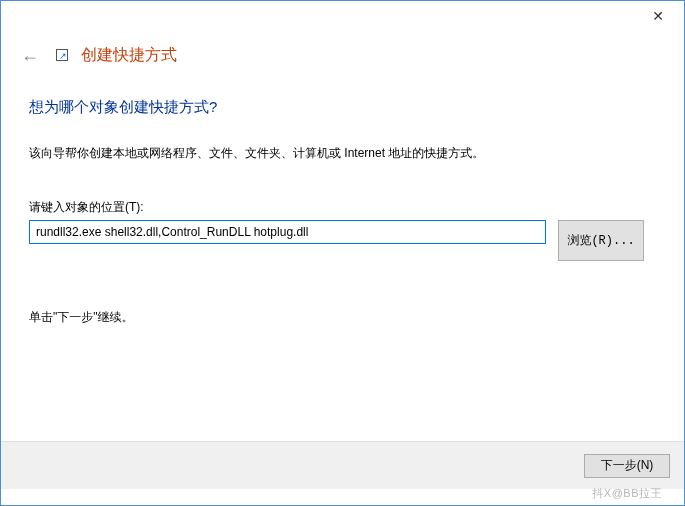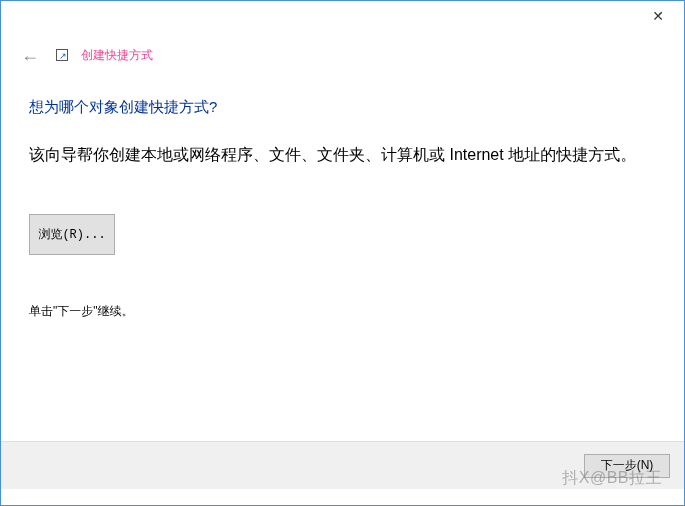--- a/index.html
+++ b/index.html
@@ -62,36 +62,36 @@
     }
     .shortcut-icon::after {
       content: "↗";
       position: absolute;
       font-size: 9px;
       left: 4px;
       top: 3px;
       color: #1660c9;
     }
     .header-title {
-      font-size: 12px;
-      color: #ec4899;
+      font-size: 16px;
+      color: #c2410c;
     }
     .content {
       padding: 20px 40px 20px 28px;
     }
     .page-heading {
       color: #003399;
       font-size: 15px;
       font-weight: normal;
       margin-bottom: 28px;
     }
     .desc {
-      font-size: 16px;
+      font-size: 12px;
       color: #000;
-      margin-bottom: 48px;
+      margin-bottom: 37px;
     }
     .field-label {
       font-size: 12px;
       color: #000;
       margin-bottom: 4px;
     }
     .input-row {
       display: flex;
       gap: 12px;
       margin-bottom: 48px;
@@ -137,23 +137,23 @@
       width: 86px;
       height: 24px;
       background: #e1e1e1;
       border: 1px solid #adadad;
       font-size: 12px;
       font-family: inherit;
       cursor: pointer;
     }
     .watermark {
       position: absolute;
-      bottom: 16px;
+      bottom: 4px;
       right: 22px;
-      font-size: 16px;
+      font-size: 11px;
       color: rgba(120,120,120,0.55);
       pointer-events: none;
       letter-spacing: 0.5px;
     }
   </style>
 </head>
 <body>
 
 <div class="titlebar">
   <div class="close-btn">
@@ -163,21 +163,23 @@
 
 <div class="header-row">
   <span class="back-arrow">←</span>
   <span class="shortcut-icon"></span>
   <span class="header-title">创建快捷方式</span>
 </div>
 
 <div class="content">
   <h1 class="page-heading">想为哪个对象创建快捷方式?</h1>
   <p class="desc">该向导帮你创建本地或网络程序、文件、文件夹、计算机或 Internet 地址的快捷方式。</p>
+  <div class="field-label">请键入对象的位置(T):</div>
   <div class="input-row">
+    <input type="text" class="path-input" value="rundll32.exe shell32.dll,Control_RunDLL hotplug.dll" style="">
     <button class="browse-btn">浏览(R)...</button>
   </div>
   <p class="continue-text">单击"下一步"继续。</p>
 </div>
 
 <div class="footer">
   <button class="footer-btn">下一步(N)</button>
 </div>
 
 <div class="watermark">抖X@BB拉王</div>

